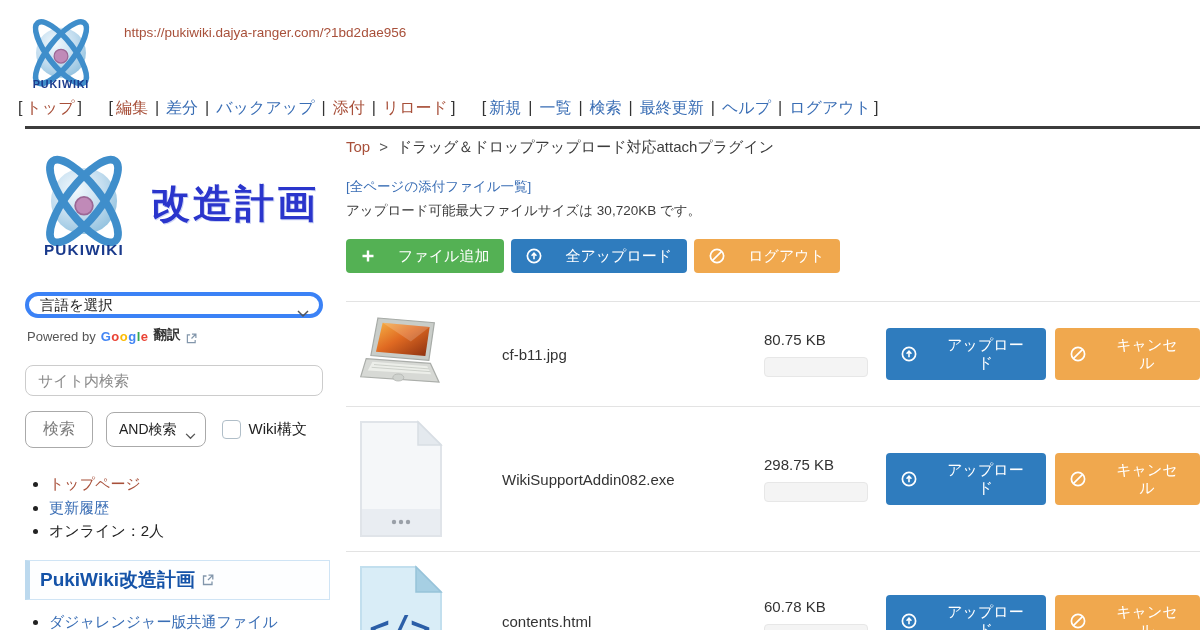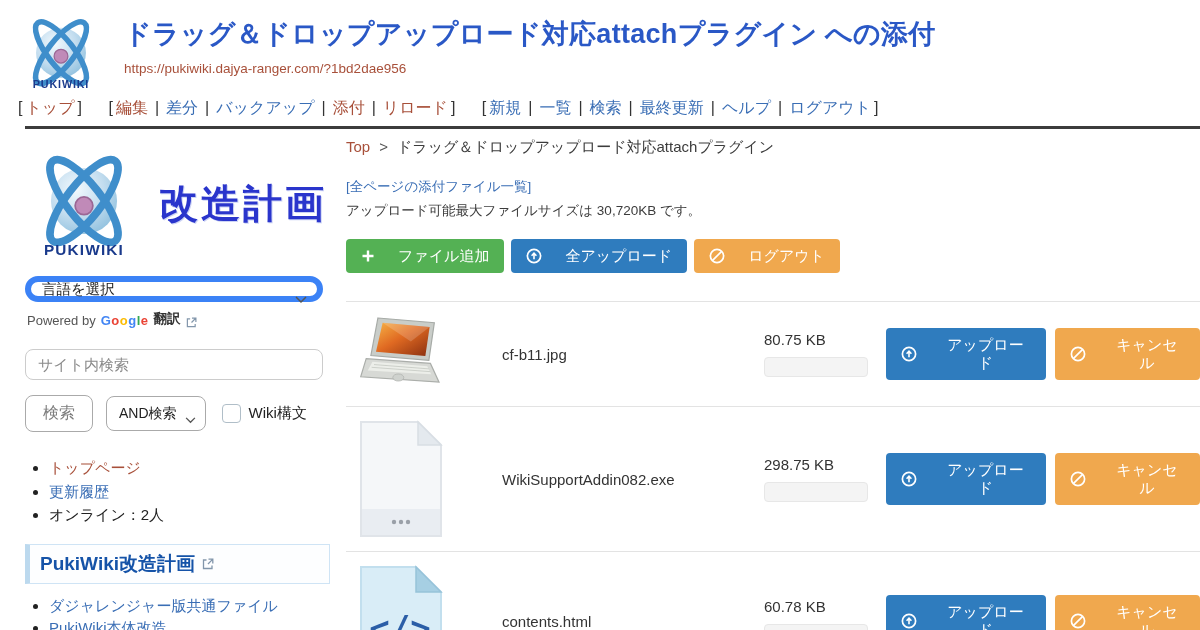--- a/index.html
+++ b/index.html
@@ -25,26 +25,26 @@
   .nav-red{color:var(--link-red)} .nav-blue{color:var(--link-blue)}
   .bracket{color:#333;margin:0 3px} .sep{color:#333;margin:0 7px}
   .navline{height:3px;background:var(--navline);margin-left:25px}
 
   .columns{display:flex;align-items:flex-start}
 
   
   .sidebar{width:305px;flex:0 0 auto;margin-left:25px;padding-top:13px}
   .side-logo{display:flex;align-items:center}
   .side-logo svg{width:118px;height:124px;flex:0 0 auto}
-  .side-logo-text{margin-left:16px}
+  .side-logo-text{margin-left:8px}
   .kaizo,.fukyu{font-size:39px;font-weight:800;letter-spacing:3px;line-height:1.35;white-space:nowrap}
   .kaizo{color:#2a35cc;text-shadow:1px 1px 0 #cdd4f5}
   .fukyu{color:#e01818;text-shadow:1px 1px 0 #f5cdcd}
-  .lang-select{position:relative;width:298px;height:26px;border:6px solid #3b82f6;border-radius:13px;
-    display:flex;align-items:center;padding:0 26px 0 11px;font-size:14.5px;color:#222;background:#fff;margin-top:10px;cursor:pointer}
+  .lang-select{position:relative;width:298px;height:26px;border:4px solid #3b82f6;border-radius:13px;
+    display:flex;align-items:center;padding:0 26px 0 11px;font-size:14.5px;color:#222;background:#fff;margin-top:26px;cursor:pointer}
   .chev{position:absolute;right:10px;top:9px}
   .powered{font-size:13px;color:#555;margin:8px 0 0 2px;display:flex;align-items:flex-end;gap:5px}
   .gword{font-weight:bold;letter-spacing:.5px}
   .g0,.g3{color:#4285F4}.g1,.g5{color:#EA4335}.g2{color:#FBBC05}.g4{color:#34A853}
   .trans-label{color:#333;font-weight:bold;font-size:13.5px}
   .search-input{width:298px;height:31px;border:1px solid #ccc;border-radius:8px;padding:0 12px;font-size:15px;color:#333;margin-top:21px;outline:none;font-family:inherit}
   .search-input::placeholder{color:#8a8a8a}
   .search-row{display:flex;align-items:center;margin-top:15px;gap:13px}
   .search-btn{border:1px solid #aaa;border-radius:8px;background:#fff;color:#7d7d7d;font-size:16px;padding:7px 17px;font-family:inherit;cursor:pointer}
   .mode-select{position:relative;border:1px solid #aaa;border-radius:8px;height:35px;display:flex;align-items:center;
@@ -102,21 +102,20 @@
         <circle cx="50" cy="52" r="29" fill="url(#sph1)"></circle>
         <g fill="none" stroke="#3f8ecb" stroke-width="6.5">
           <ellipse cx="50" cy="52" rx="44" ry="15" transform="rotate(-52 50 52)"></ellipse>
           <ellipse cx="50" cy="52" rx="44" ry="15" transform="rotate(52 50 52)"></ellipse>
         </g>
         <circle cx="50" cy="56" r="8" fill="#c08ab8" stroke="#9b6795" stroke-width="1.5"></circle>
         <text x="50" y="93" text-anchor="middle" font-size="12.5" font-weight="bold" fill="#1a3a8c" letter-spacing="1">PUKIWIKI</text>
       </svg>
     </div>
     <div class="header-text">
-      <h1 class="page-title">ドラッグ＆ドロップアップロード対応attachプラグイン への添付</h1>
       <a class="page-url">https://pukiwiki.dajya-ranger.com/?1bd2dae956</a>
     </div>
   </div>
 
   <nav class="navbar">
     <span class="nav-group"><span class="bracket">[</span><a class="nav-red">トップ</a><span class="bracket">]</span></span>
     <span class="nav-group"><span class="bracket">[</span><a class="nav-red">編集</a><span class="sep">|</span><a class="nav-blue">差分</a><span class="sep">|</span><a class="nav-blue">バックアップ</a><span class="sep">|</span><a class="nav-red">添付</a><span class="sep">|</span><a class="nav-red">リロード</a><span class="bracket">]</span></span>
     <span class="nav-group"><span class="bracket">[</span><a class="nav-blue">新規</a><span class="sep">|</span><a class="nav-blue">一覧</a><span class="sep">|</span><a class="nav-blue">検索</a><span class="sep">|</span><a class="nav-blue">最終更新</a><span class="sep">|</span><a class="nav-blue">ヘルプ</a><span class="sep">|</span><a class="nav-blue">ログアウト</a><span class="bracket">]</span></span>
   </nav>
   <div class="navline"></div>

